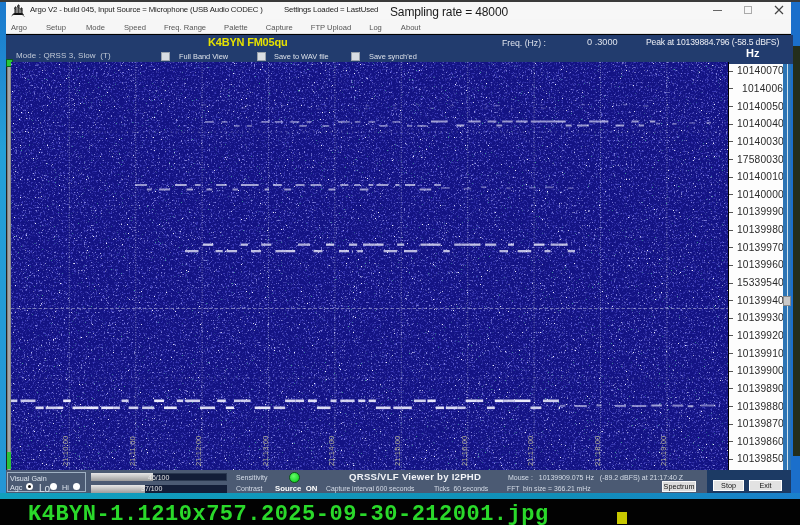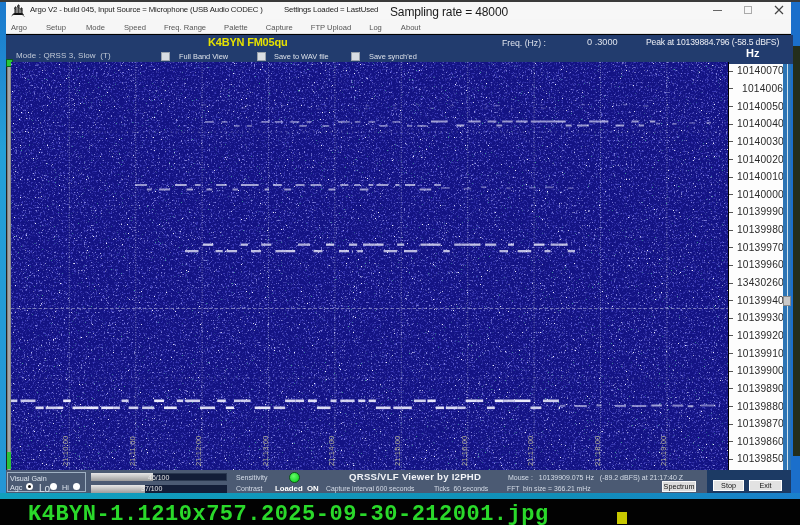--- a/index.html
+++ b/index.html
@@ -323,35 +323,35 @@
 <div style="position:absolute;left:8px;top:1.3px;width:52px;font-size:10.2px;letter-spacing:0.2px;color:#2a2a2a;">10140070</div>
       <div style="position:absolute;left:0px;top:6.8px;width:4px;height:1px;background:#555;"></div>
 <div style="position:absolute;left:8px;top:18.9px;width:52px;font-size:10.2px;letter-spacing:0.2px;color:#2a2a2a;text-align:right;">10140060</div>
       <div style="position:absolute;left:0px;top:24.4px;width:4px;height:1px;background:#555;"></div>
 <div style="position:absolute;left:8px;top:36.6px;width:52px;font-size:10.2px;letter-spacing:0.2px;color:#2a2a2a;">10140050</div>
       <div style="position:absolute;left:0px;top:42.1px;width:4px;height:1px;background:#555;"></div>
 <div style="position:absolute;left:8px;top:54.2px;width:52px;font-size:10.2px;letter-spacing:0.2px;color:#2a2a2a;">10140040</div>
       <div style="position:absolute;left:0px;top:59.7px;width:4px;height:1px;background:#555;"></div>
 <div style="position:absolute;left:8px;top:71.9px;width:52px;font-size:10.2px;letter-spacing:0.2px;color:#2a2a2a;">10140030</div>
       <div style="position:absolute;left:0px;top:77.4px;width:4px;height:1px;background:#555;"></div>
-<div style="position:absolute;left:8px;top:89.5px;width:52px;font-size:10.2px;letter-spacing:0.2px;color:#2a2a2a;">10140020</div>
+<div style="position:absolute;left:8px;top:89.5px;width:52px;font-size:10.2px;letter-spacing:0.2px;color:#2a2a2a;">17580030</div>
       <div style="position:absolute;left:0px;top:95.0px;width:4px;height:1px;background:#555;"></div>
 <div style="position:absolute;left:8px;top:107.1px;width:52px;font-size:10.2px;letter-spacing:0.2px;color:#2a2a2a;">10140010</div>
       <div style="position:absolute;left:0px;top:112.6px;width:4px;height:1px;background:#555;"></div>
 <div style="position:absolute;left:8px;top:124.8px;width:52px;font-size:10.2px;letter-spacing:0.2px;color:#2a2a2a;">10140000</div>
       <div style="position:absolute;left:0px;top:130.3px;width:4px;height:1px;background:#555;"></div>
 <div style="position:absolute;left:8px;top:142.4px;width:52px;font-size:10.2px;letter-spacing:0.2px;color:#2a2a2a;">10139990</div>
       <div style="position:absolute;left:0px;top:147.9px;width:4px;height:1px;background:#555;"></div>
 <div style="position:absolute;left:8px;top:160.1px;width:52px;font-size:10.2px;letter-spacing:0.2px;color:#2a2a2a;">10139980</div>
       <div style="position:absolute;left:0px;top:165.6px;width:4px;height:1px;background:#555;"></div>
 <div style="position:absolute;left:8px;top:177.7px;width:52px;font-size:10.2px;letter-spacing:0.2px;color:#2a2a2a;">10139970</div>
       <div style="position:absolute;left:0px;top:183.2px;width:4px;height:1px;background:#555;"></div>
 <div style="position:absolute;left:8px;top:195.3px;width:52px;font-size:10.2px;letter-spacing:0.2px;color:#2a2a2a;">10139960</div>
       <div style="position:absolute;left:0px;top:200.8px;width:4px;height:1px;background:#555;"></div>
-<div style="position:absolute;left:8px;top:213.0px;width:52px;font-size:10.2px;letter-spacing:0.2px;color:#2a2a2a;">13430260</div>
+<div style="position:absolute;left:8px;top:213.0px;width:52px;font-size:10.2px;letter-spacing:0.2px;color:#2a2a2a;">15339540</div>
       <div style="position:absolute;left:0px;top:218.5px;width:4px;height:1px;background:#555;"></div>
 <div style="position:absolute;left:8px;top:230.6px;width:52px;font-size:10.2px;letter-spacing:0.2px;color:#2a2a2a;">10139940</div>
       <div style="position:absolute;left:0px;top:236.1px;width:4px;height:1px;background:#555;"></div>
 <div style="position:absolute;left:8px;top:248.3px;width:52px;font-size:10.2px;letter-spacing:0.2px;color:#2a2a2a;">10139930</div>
       <div style="position:absolute;left:0px;top:253.8px;width:4px;height:1px;background:#555;"></div>
 <div style="position:absolute;left:8px;top:265.9px;width:52px;font-size:10.2px;letter-spacing:0.2px;color:#2a2a2a;">10139920</div>
       <div style="position:absolute;left:0px;top:271.4px;width:4px;height:1px;background:#555;"></div>
 <div style="position:absolute;left:8px;top:283.5px;width:52px;font-size:10.2px;letter-spacing:0.2px;color:#2a2a2a;">10139910</div>
       <div style="position:absolute;left:0px;top:289.0px;width:4px;height:1px;background:#555;"></div>
 <div style="position:absolute;left:8px;top:301.2px;width:52px;font-size:10.2px;letter-spacing:0.2px;color:#2a2a2a;">10139900</div>
@@ -388,21 +388,21 @@
 <div class="abs" style="left:91px;top:473px;width:136px;height:8px;background:#131e38;border:1px solid #2a3850;"></div>
 <div class="abs" style="left:91px;top:473px;width:62px;height:8px;background:linear-gradient(#e8e8e8,#9c9c9c);"></div>
 <div class="abs" style="left:148px;top:473.5px;font-size:7px;color:#e8e8e8;">46/100</div>
 <div class="abs" style="left:91px;top:484.5px;width:136px;height:8px;background:#131e38;"></div>
 <div class="abs" style="left:91px;top:484.5px;width:54px;height:8px;background:linear-gradient(#e8e8e8,#9c9c9c);"></div>
 <div class="abs" style="left:141px;top:485px;font-size:7px;color:#e8e8e8;">37/100</div>
 
 <div class="abs" style="left:236px;top:473.5px;font-size:7px;color:#d5dde8;">Sensitivity</div>
 <div class="abs" style="left:236px;top:485px;font-size:7px;color:#d5dde8;">Contrast</div>
 <div class="abs" style="left:289px;top:471.5px;width:11px;height:11px;border-radius:50%;background:radial-gradient(circle at 40% 35%,#66ff66,#00c818);border:1px solid #0a5a14;"></div>
-<div class="abs" style="left:275px;top:484px;font-size:7.8px;font-weight:bold;color:#fff;white-space:pre;">Loaded  ON</div>
+<div class="abs" style="left:275px;top:484px;font-size:7.8px;font-weight:bold;color:#fff;white-space:pre;">Source  ON</div>
 <div class="abs" style="left:349px;top:471px;font-size:9.6px;font-weight:bold;letter-spacing:0.25px;color:#f2f4f8;white-space:pre;">QRSS/VLF Viewer by I2PHD</div>
 <div class="abs" style="left:326px;top:485px;font-size:6.8px;color:#d5dde8;white-space:pre;">Capture interval 600 seconds</div>
 <div class="abs" style="left:434px;top:485px;font-size:6.8px;color:#d5dde8;white-space:pre;">Ticks  60 seconds</div>
 <div class="abs" style="left:508px;top:473.5px;font-size:7px;color:#d5dde8;white-space:pre;">Mouse :   10139909.075 Hz   (-89.2 dBFS) at 21:17:40 Z</div>
 <div class="abs" style="left:507px;top:485px;font-size:6.8px;color:#d5dde8;white-space:pre;">FFT  bin size = 366.21 mHz</div>
 
 <div class="abs" style="left:662px;top:481px;width:34px;height:11px;background:#dcdcdc;border:1px solid #f8f8f8;font-size:7.2px;color:#111;text-align:center;line-height:10px;">Spectrum</div>
 <div class="abs" style="left:713px;top:480px;width:31px;height:11px;background:#e2e2e2;border:1px solid #fff;font-size:7.2px;color:#111;text-align:center;line-height:10px;">Stop</div>
 <div class="abs" style="left:749px;top:480px;width:33px;height:11px;background:#e2e2e2;border:1px solid #fff;font-size:7.2px;color:#111;text-align:center;line-height:10px;">Exit</div>
 

